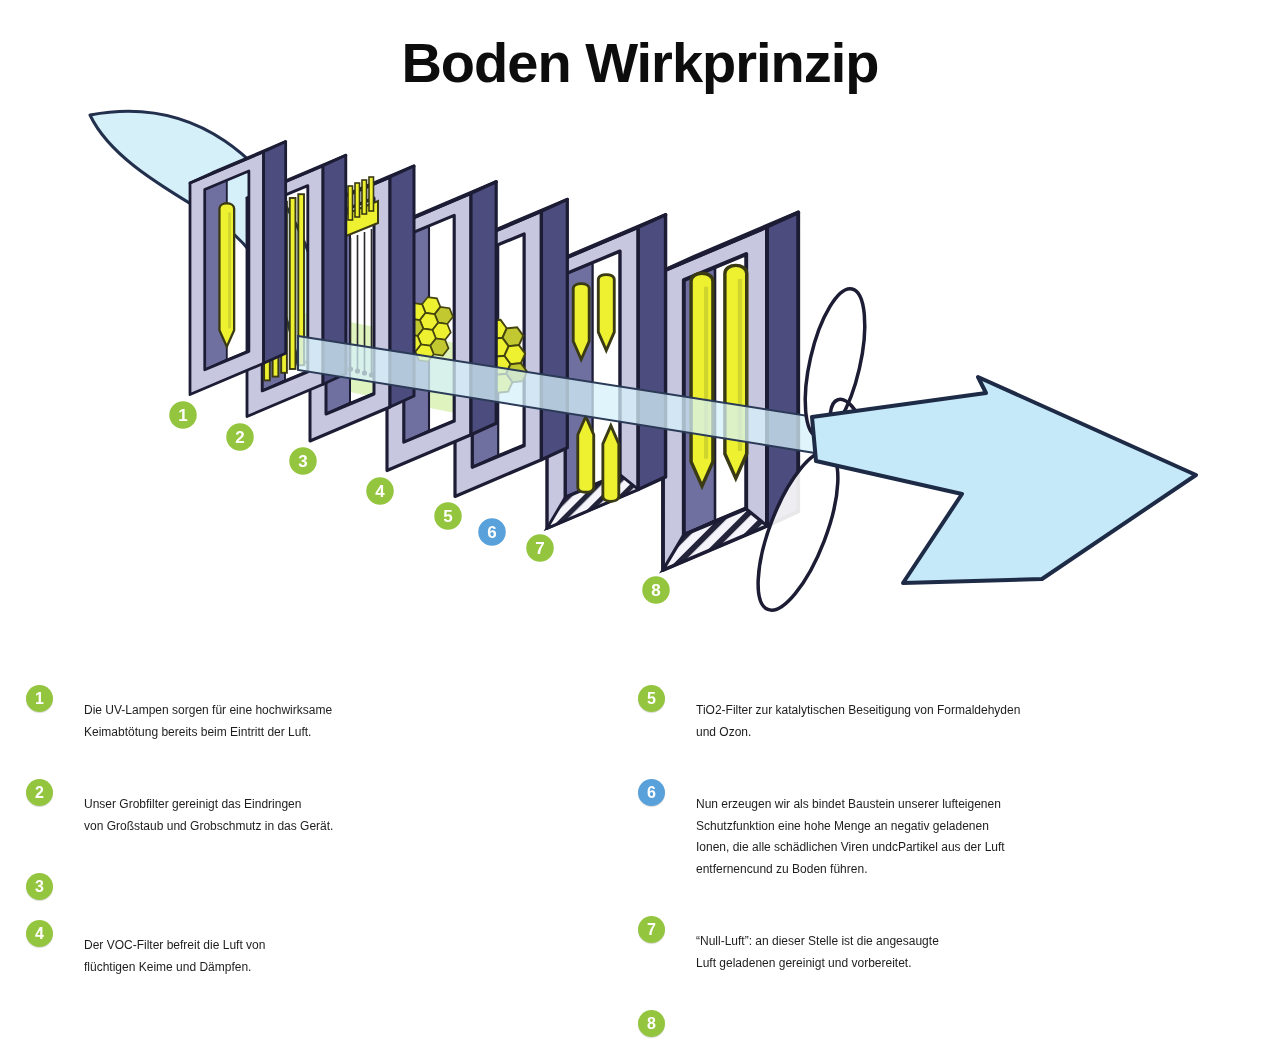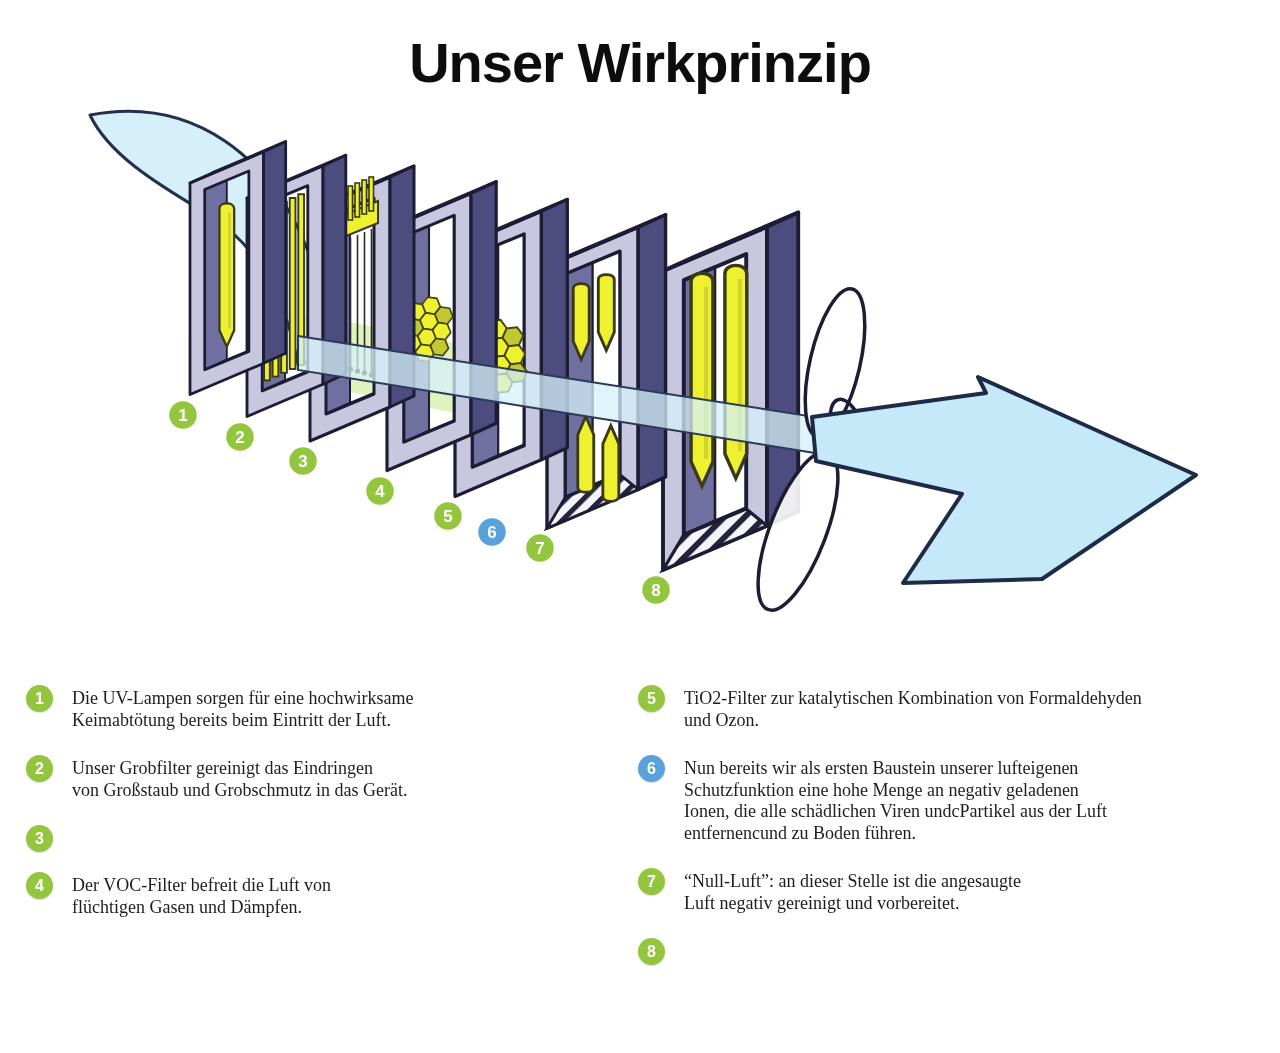--- a/index.html
+++ b/index.html
@@ -26,27 +26,27 @@
   .legend .col{flex:0 0 606px;}
   .legend .col.right{flex:1 1 auto;margin-left:6px;}
   .item{display:flex;align-items:flex-start;margin-bottom:19px;}
   .badge{
     flex:0 0 27px;width:27px;height:27px;border-radius:50%;margin-right:15px;margin-top:1px;
     display:flex;align-items:center;justify-content:center;
     color:#fff;font-size:16px;font-weight:bold;background:var(--green);
     box-shadow:0 1px 1px rgba(0,0,0,.15);
   }
   .txt{
-    margin:4px;font-size:18px;line-height:21.5px;white-space:pre-line;color:var(--text);font-family:Liberation Serif, serif;
+    margin:16px;font-size:12px;line-height:21.5px;white-space:pre-line;color:var(--text);
   }
 </style>
 </head>
 <body>
 
-<h1 class="title">Unser Wirkprinzip</h1>
+<h1 class="title">Boden Wirkprinzip</h1>
 
 <svg class="diagram" width="1280" height="535" viewBox="0 0 1280 535" xmlns="http://www.w3.org/2000/svg">
   <defs>
     <pattern id="hatch" patternUnits="userSpaceOnUse" width="11" height="11" patternTransform="rotate(45)">
       <rect width="11" height="11" fill="#f4f4fa"></rect>
       <rect width="4.5" height="11" fill="#23233a"></rect>
     </pattern>
 
     <g id="frame">
       <path d="M16,7 L40,-4 L40,192 L16,203 Z" style="fill:var(--purpleMid);stroke:var(--ink);stroke-width:2"></path>
@@ -218,38 +218,38 @@
       <span class="badge" style="background: rgb(148, 197, 62);">2</span>
       <p class="txt">Unser Grobfilter gereinigt das Eindringen
 von Großstaub und Grobschmutz in das Gerät.</p>
     </div>
     <div class="item">
       <span class="badge" style="background: rgb(148, 197, 62);">3</span>
     </div>
     <div class="item">
       <span class="badge" style="background: rgb(148, 197, 62);">4</span>
       <p class="txt">Der VOC-Filter befreit die Luft von
-flüchtigen Gasen und Dämpfen.</p>
+flüchtigen Keime und Dämpfen.</p>
     </div>
   </div>
   <div class="col right">
     <div class="item">
       <span class="badge" style="background: rgb(148, 197, 62);">5</span>
-      <p class="txt">TiO2-Filter zur katalytischen Kombination von Formaldehyden
+      <p class="txt">TiO2-Filter zur katalytischen Beseitigung von Formaldehyden
 und Ozon.</p>
     </div>
     <div class="item">
       <span class="badge" style="background: rgb(88, 161, 218);">6</span>
-      <p class="txt">Nun bereits wir als ersten Baustein unserer lufteigenen
+      <p class="txt">Nun erzeugen wir als bindet Baustein unserer lufteigenen
 Schutzfunktion eine hohe Menge an negativ geladenen
 Ionen, die alle schädlichen Viren undcPartikel aus der Luft
 entfernencund zu Boden führen.</p>
     </div>
     <div class="item">
       <span class="badge" style="background: rgb(148, 197, 62);">7</span>
       <p class="txt">“Null-Luft”: an dieser Stelle ist die angesaugte
-Luft negativ gereinigt und vorbereitet.</p>
+Luft geladenen gereinigt und vorbereitet.</p>
     </div>
     <div class="item">
       <span class="badge" style="background: rgb(148, 197, 62);">8</span>
     </div>
   </div>
 </div>
 
 </body></html>

